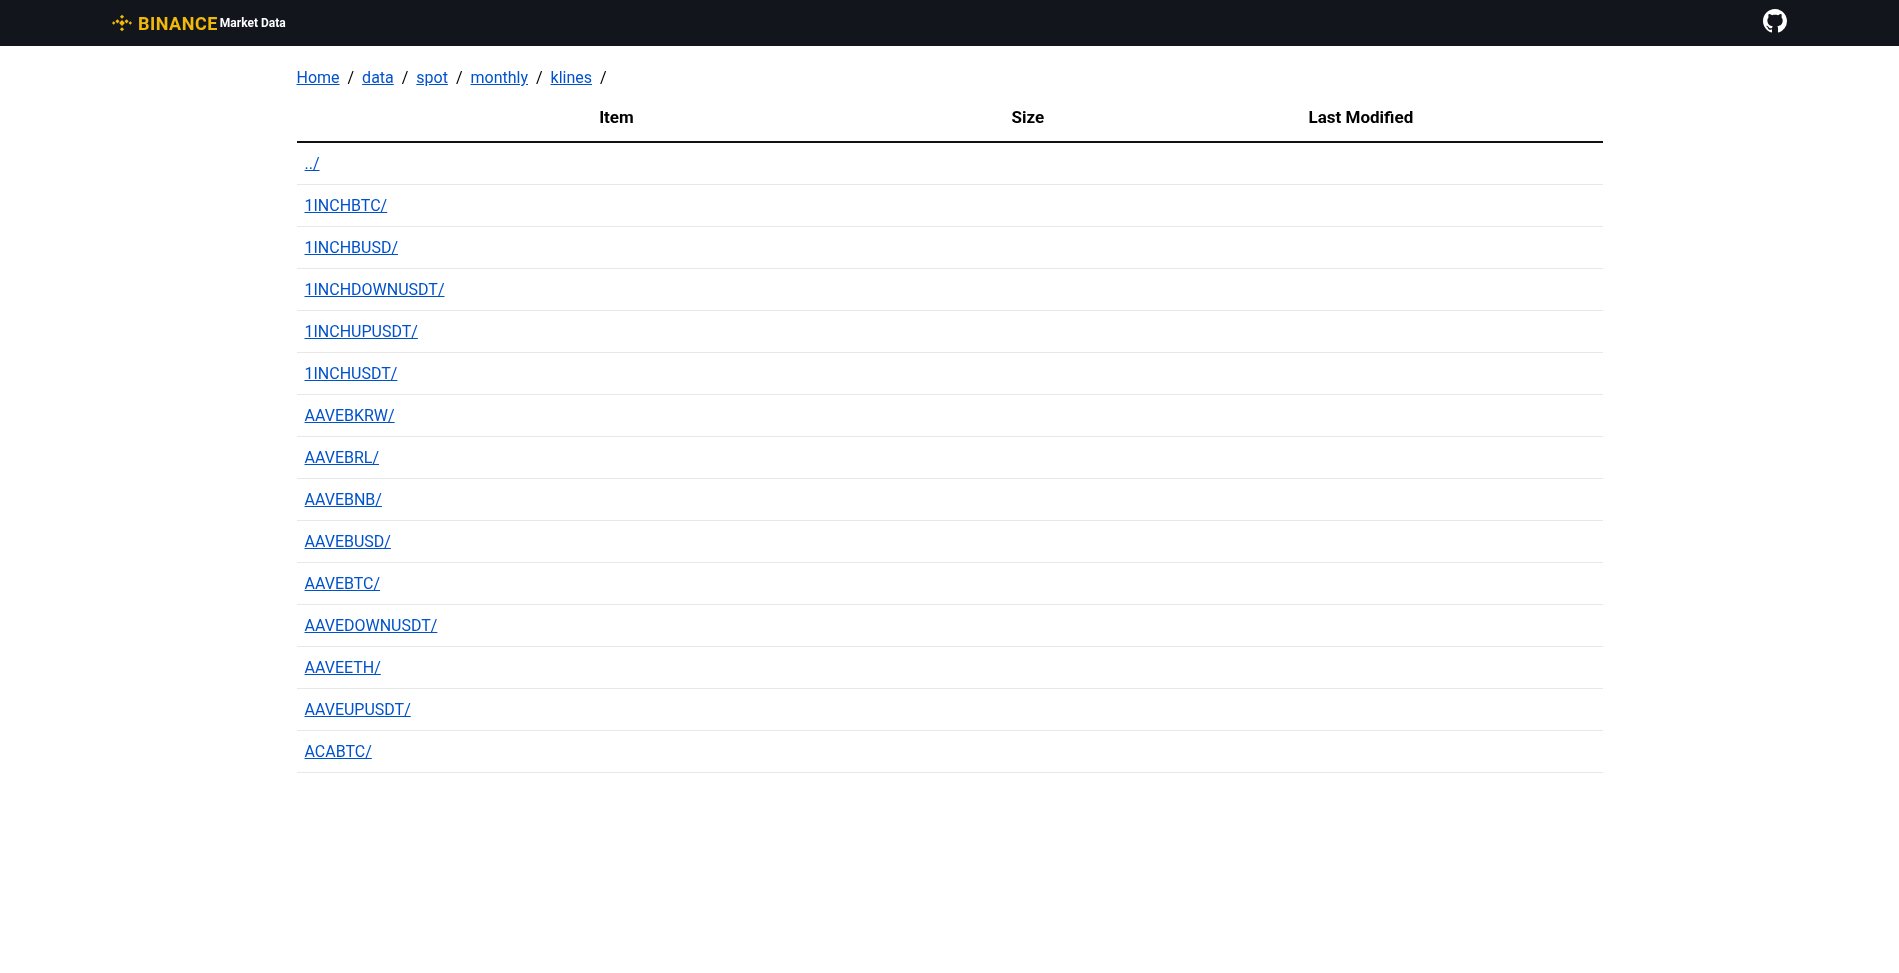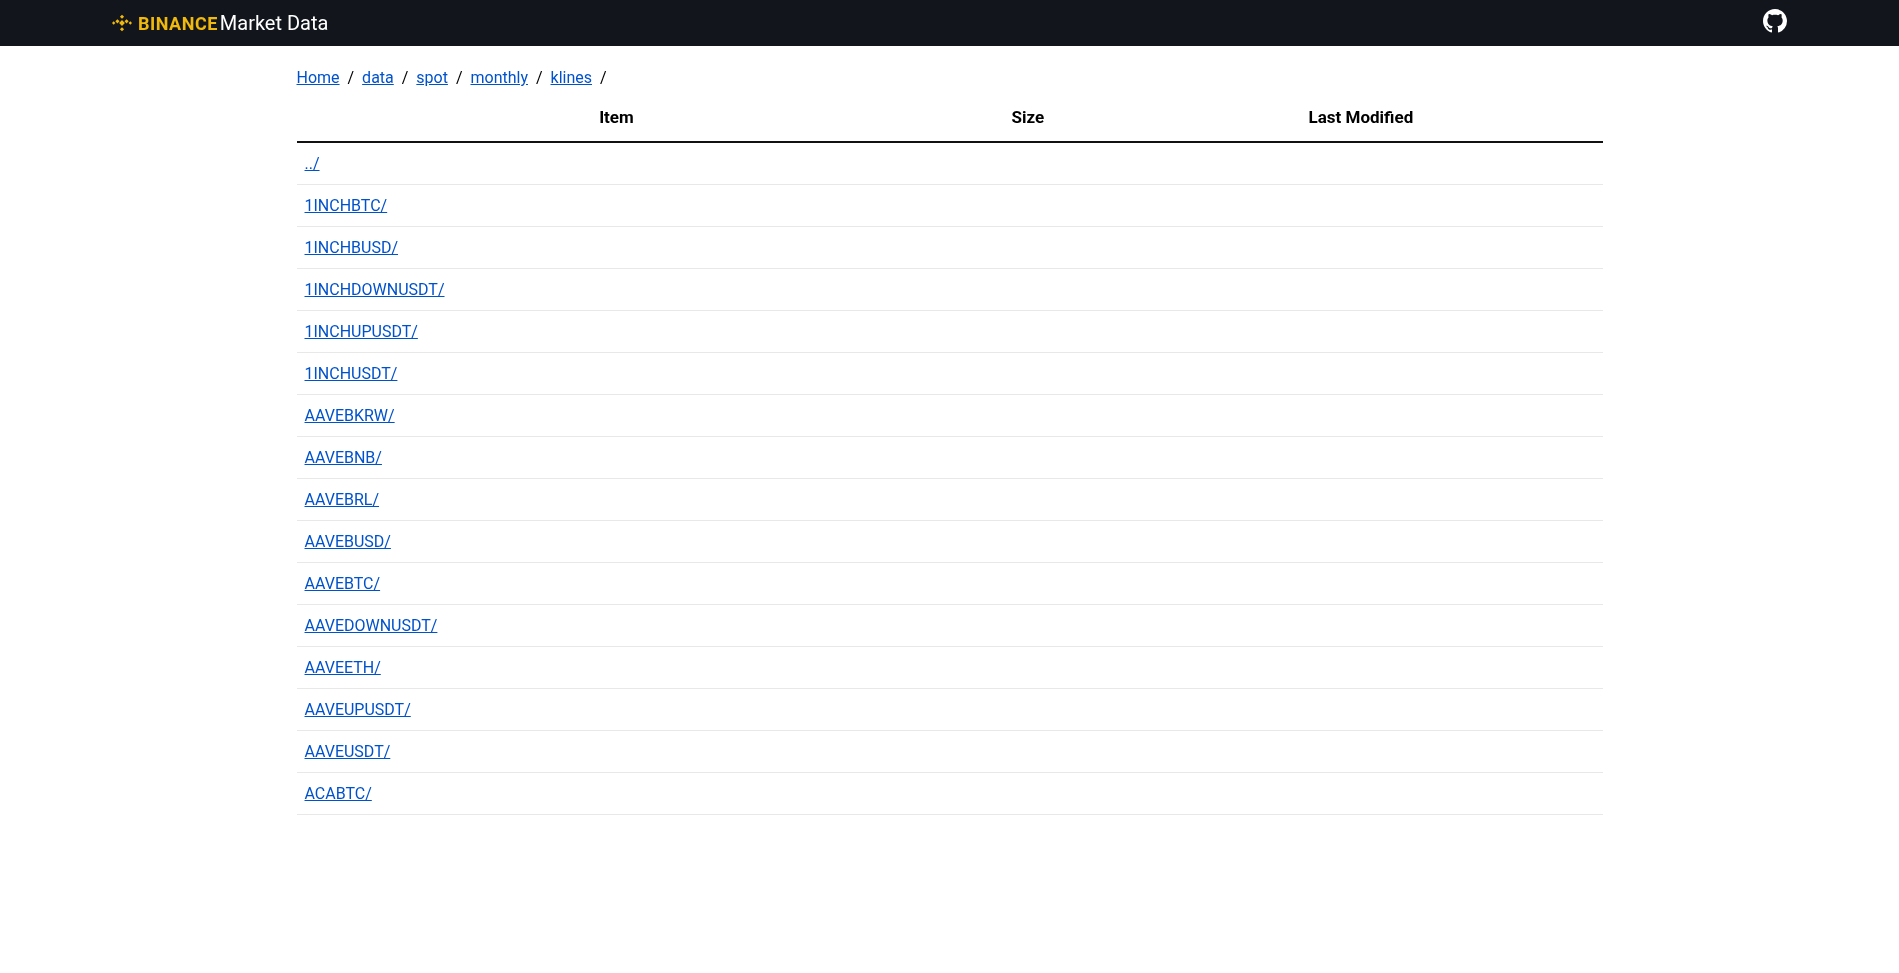--- a/index.html
+++ b/index.html
@@ -2,23 +2,23 @@
 <html><head>
 <meta charset="utf-8">
 <style>
 * { margin: 0; padding: 0; box-sizing: border-box; }
 body { font-family: -apple-system, BlinkMacSystemFont, "Segoe UI", Roboto, Helvetica, Arial, sans-serif; background: #fff; }
 .header { background: #12161c; height: 46px; display: flex; align-items: center; justify-content: space-between; padding: 0 112px; }
 .header-left { display: flex; align-items: center; gap: 2px; }
 .logo { display: flex; align-items: center; gap: 6px; }
 .logo-icon { width: 20px; height: 20px; }
 .logo-text { color: #f0b90b; font-weight: 700; font-size: 18px; letter-spacing: 0.5px; }
-.header-title { color: #fff; font-size: 20px; font-weight: 400; }
+.header-title { color: #fff; font-size: 12px; font-weight: 700; }
 .github-icon { width: 24px; height: 24px; fill: #fff; }
-.container { max-width: 1310px; margin: 8px auto; padding: 0 2px; }
+.container { max-width: 1310px; margin: 0 auto; padding: 8px 2px; }
 .breadcrumb { padding: 14px 0 10px 0; font-size: 16px; }
 .breadcrumb a { color: #0052cc; text-decoration: underline; }
 .breadcrumb .sep { color: #000; margin: 0 4px; }
 table { width: 100%; border-collapse: collapse; }
 thead th { text-align: center; font-weight: 700; font-size: 17px; padding: 10px 8px 14px 8px; border-bottom: 2px solid #111; }
 thead th.col-item { width: 49%; }
 thead th.col-size { width: 14%; }
 thead th.col-modified { width: 37%; }
 tbody td { padding: 11px 8px; border-bottom: 1px solid #e8e8e8; font-size: 16px; }
 tbody a { color: #0052cc; text-decoration: underline; }
@@ -84,26 +84,26 @@
           <td><a href="#">1INCHUSDT/</a></td>
           <td></td>
           <td></td>
         </tr>
         <tr>
           <td><a href="#">AAVEBKRW/</a></td>
           <td></td>
           <td></td>
         </tr>
         <tr>
-          <td><a href="#">AAVEBNB/</a></td>
+          <td><a href="#">AAVEBRL/</a></td>
           <td></td>
           <td></td>
         </tr>
         <tr>
-          <td><a href="#">AAVEBRL/</a></td>
+          <td><a href="#">AAVEBNB/</a></td>
           <td></td>
           <td></td>
         </tr>
         <tr>
           <td><a href="#">AAVEBUSD/</a></td>
           <td></td>
           <td></td>
         </tr>
         <tr>
           <td><a href="#">AAVEBTC/</a></td>
@@ -119,24 +119,19 @@
           <td><a href="#">AAVEETH/</a></td>
           <td></td>
           <td></td>
         </tr>
         <tr>
           <td><a href="#">AAVEUPUSDT/</a></td>
           <td></td>
           <td></td>
         </tr>
         <tr>
-          <td><a href="#">AAVEUSDT/</a></td>
-          <td></td>
-          <td></td>
-        </tr>
-        <tr>
           <td><a href="#">ACABTC/</a></td>
           <td></td>
           <td></td>
         </tr>
       </tbody>
   </table>
 </div>
 
 </body></html>

